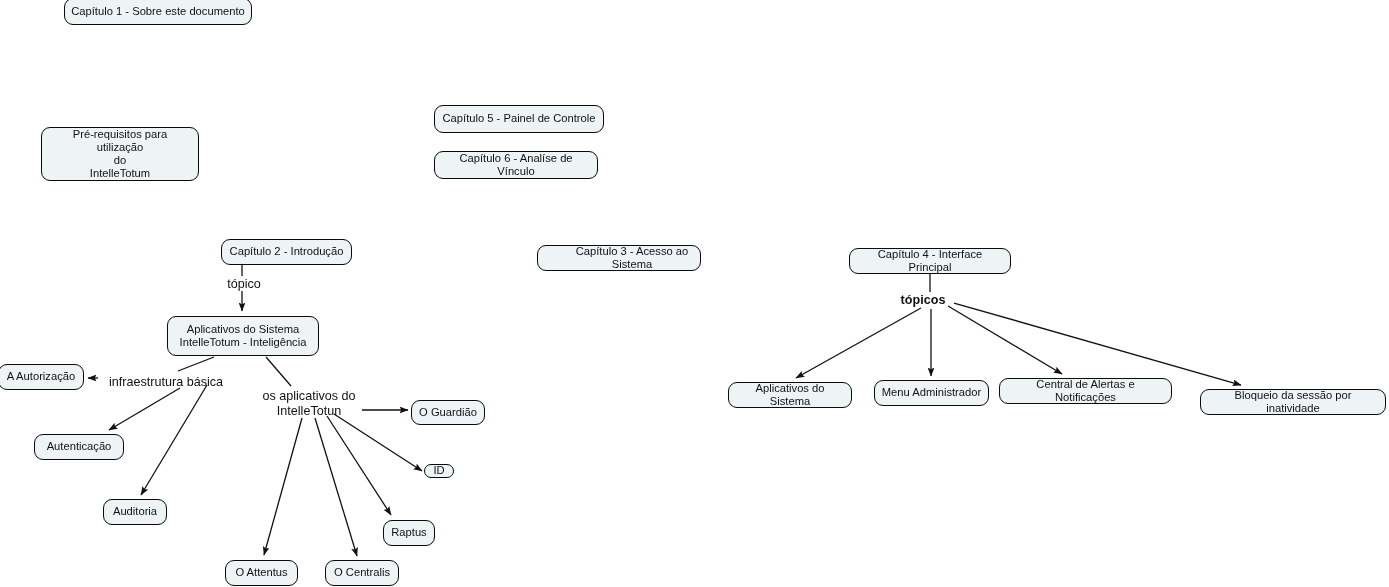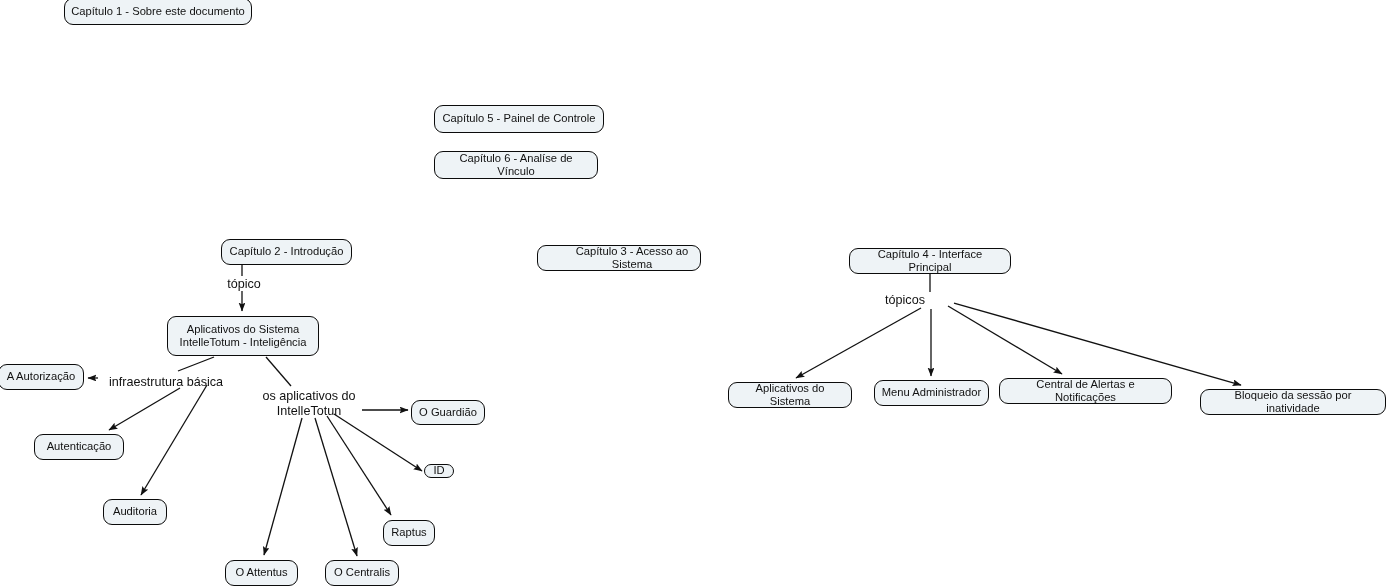--- a/index.html
+++ b/index.html
@@ -84,20 +84,23 @@
 
     <line x1="930" y1="274" x2="930" y2="292" stroke="#111111" stroke-width="1.3"></line>
     <line x1="921" y1="308" x2="796" y2="378" stroke="#111111" stroke-width="1.3" marker-end="url(#ah)"></line>
     <line x1="931" y1="309" x2="931" y2="376" stroke="#111111" stroke-width="1.3" marker-end="url(#ah)"></line>
     <line x1="948" y1="306" x2="1062" y2="374" stroke="#111111" stroke-width="1.3" marker-end="url(#ah)"></line>
     <line x1="954" y1="303" x2="1241" y2="385" stroke="#111111" stroke-width="1.3" marker-end="url(#ah)"></line>
   </svg>
 
   <div class="node" style="left:64px; top:-2px; width:188px; height:27px;">Capítulo 1 - Sobre este documento</div>
 
+  <div class="node" style="left:41px; top:127px; width:158px; height:54px;">Pré-requisitos para utilização
+do
+IntelleTotum</div>
 
   <div class="node" style="left:434px; top:105px; width:170px; height:28px;">Capítulo 5 - Painel de Controle</div>
 
   <div class="node" style="left:434px; top:151px; width:164px; height:28px;">Capítulo 6 - Analíse de Vínculo</div>
 
   <div class="node" style="left:177px; top:239px; width:131px; height:26px;margin-left:44px;">Capítulo 2 - Introdução</div>
 
   <div class="node" style="left:537px; top:245px; width:164px; height:26px;padding-left:32px;">Capítulo 3 - Acesso ao Sistema</div>
 
   <div class="node" style="left:849px; top:248px; width:162px; height:26px;">Capítulo 4 - Interface Principal</div>
@@ -124,20 +127,20 @@
   <div class="node" style="left:728px; top:382px; width:124px; height:26px;">Aplicativos do Sistema</div>
 
   <div class="node" style="left:874px; top:380px; width:115px; height:26px;">Menu Administrador</div>
 
   <div class="node" style="left:999px; top:378px; width:173px; height:26px;">Central de Alertas e Notificações</div>
 
   <div class="node" style="left:1200px; top:389px; width:186px; height:26px;">Bloqueio da sessão por inatividade</div>
 
   <div class="edge-label" style="left:219px; top:277px; width:50px;">tópico</div>
 
-  <div class="edge-label" style="left:878px; top:293px; width:54px;">tópicos</div>
+  <div class="edge-label" style="left:896px; top:293px; width:54px;font-weight:bold;">tópicos</div>
 
   <div class="edge-label" style="left:98px; top:375px; width:136px;">infraestrutura básica</div>
 
   <div class="edge-label" style="left:257px; top:389px; width:104px;">os aplicativos do
 IntelleTotun</div>
 
 </div>
 
 </body></html>

